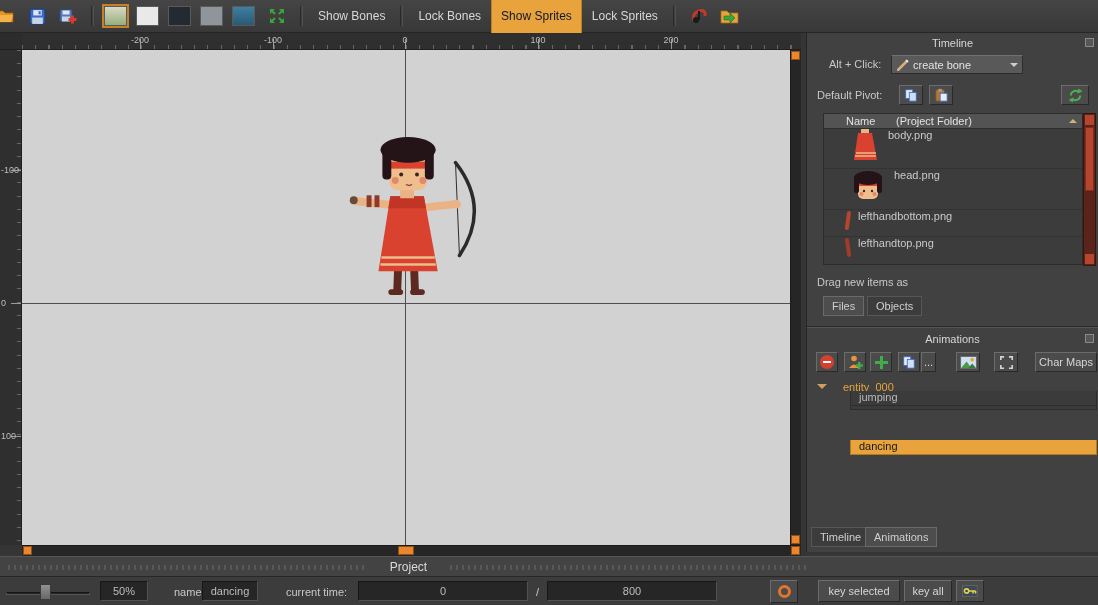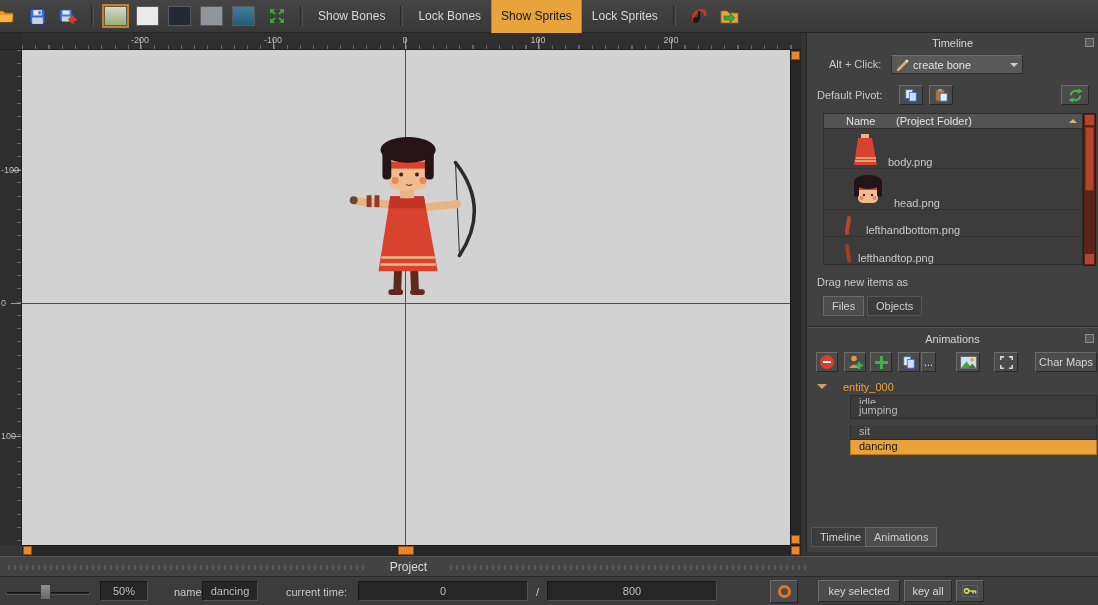--- a/index.html
+++ b/index.html
@@ -55,21 +55,21 @@
   .combo .arr{position:absolute;right:4px;top:7px;width:0;height:0;border:4px solid transparent;border-top-color:#cfcfcf;border-bottom:none}
   .pbtn{position:absolute;height:20px;background:#4b4b4b;border:1px solid #292929;border-top-color:#6c6c6c;border-left-color:#6c6c6c;
     display:flex;align-items:center;justify-content:center;cursor:pointer;color:#d6d6d6;font-size:11px}
 
   .ftable{position:absolute;left:16px;top:80px;width:260px}
   .fhead{position:relative;height:16px;background:#535353;border:1px solid #2d2d2d;color:#e2e2e2;font-size:11px}
   .fhead .hname{position:absolute;left:22px;top:1px}
   .fhead .hfolder{position:absolute;left:72px;top:1px}
   .fhead .sort{position:absolute;right:5px;top:5px;width:0;height:0;border:4px solid transparent;border-bottom-color:#d3b277;border-top:none}
   .flist{background:#3c3c3c;border:1px solid #2d2d2d;border-top:none}
-  .frow{display:flex;align-items:flex-end;border-bottom:1px solid #333;cursor:pointer}
+  .frow{display:flex;align-items:flex-start;border-bottom:1px solid #333;cursor:pointer}
   .fname{color:#c9c9c9;font-size:11px}
 
   .fscroll{position:absolute;left:276px;top:80px;width:13px;height:153px;background:#5a241a;border:1px solid #38150e}
   .fs-up,.fs-dn{position:absolute;left:1px;width:9px;height:10px;background:#b5452c;cursor:pointer}
   .fs-up{top:1px}.fs-dn{bottom:1px}
   .fs-handle{position:absolute;left:1px;top:13px;width:9px;height:64px;background:#b5452c;border:1px solid #7e2e1c;cursor:grab}
 
   .tab{position:absolute;height:20px;padding:0 8px;display:flex;align-items:center;justify-content:center;
     font-size:11px;color:#cfcfcf;border:1px solid #565656;background:#3c3c3c;cursor:pointer}
   .tab.active{background:#4d4d4d;border-color:#6a6a6a}
@@ -310,21 +310,21 @@
               <circle cx="22" cy="22" r="1.2" fill="#3a2420"></circle>
               <circle cx="11.5" cy="25" r="2" fill="#e2886b"></circle>
               <circle cx="24.5" cy="25" r="2" fill="#e2886b"></circle>
             </svg>
           <span class="fname" style="margin-left:8px">head.png</span>
         </div>
         <div class="frow" style="height:27px">
           <svg width="8" height="21" viewBox="0 0 8 21" style="margin-left:20px">
               <rect x="2" y="1" width="4" height="19" rx="2" fill="#b5452f" transform="rotate(8 4 10)"></rect>
             </svg>
-          <span class="fname" style="margin-left:14px">lefthandbottom.png</span>
+          <span class="fname" style="margin-left:6px">lefthandbottom.png</span>
         </div>
         <div class="frow" style="height:27px;border-bottom:none">
           <svg width="8" height="21" viewBox="0 0 8 21" style="margin-left:20px">
               <rect x="2" y="1" width="4" height="19" rx="2" fill="#a03c28" transform="rotate(-8 4 10)"></rect>
             </svg>
           <span class="fname" style="margin-left:6px">lefthandtop.png</span>
         </div>
       </div>
     </div>
     <div class="fscroll">
@@ -375,22 +375,21 @@
     <div class="pbtn" style="left:187px;top:319px;width:24px">
       <svg width="13" height="13" viewBox="0 0 16 16" fill="none" stroke="#d4d4d4" stroke-width="2">
           <path d="M1 5V1h4M11 1h4v4M15 11v4h-4M5 15H1v-4"></path>
         </svg>
     </div>
     <div class="pbtn" style="left:228px;top:319px;width:62px">Char Maps</div>
 
     <div class="tri-down" style="position:absolute;left:10px;top:351px"></div>
     <span class="entity-label" style="left:36px;top:348px">entity_000</span>
     <div class="trow" style="top:362px;border-top:1px solid #2d2d2d">idle</div>
-    <div class="trow" style="top:371px">jumping</div>
-    <div class="trow" style="top:392px">sit</div>
+    <div class="trow" style="top:358px">jumping</div>
     <div class="trow sel" style="top:407px">dancing</div>
 
     <div class="tab" style="left:4px;top:494px">Timeline</div>
     <div class="tab active" style="left:58px;top:494px">Animations</div>
   </div>
 
   <div class="tlheader">
     <div class="tldots" style="left:8px;width:360px"></div>
     <div class="tldots" style="left:450px;width:360px"></div>
     <div class="tltitle">Project</div>

